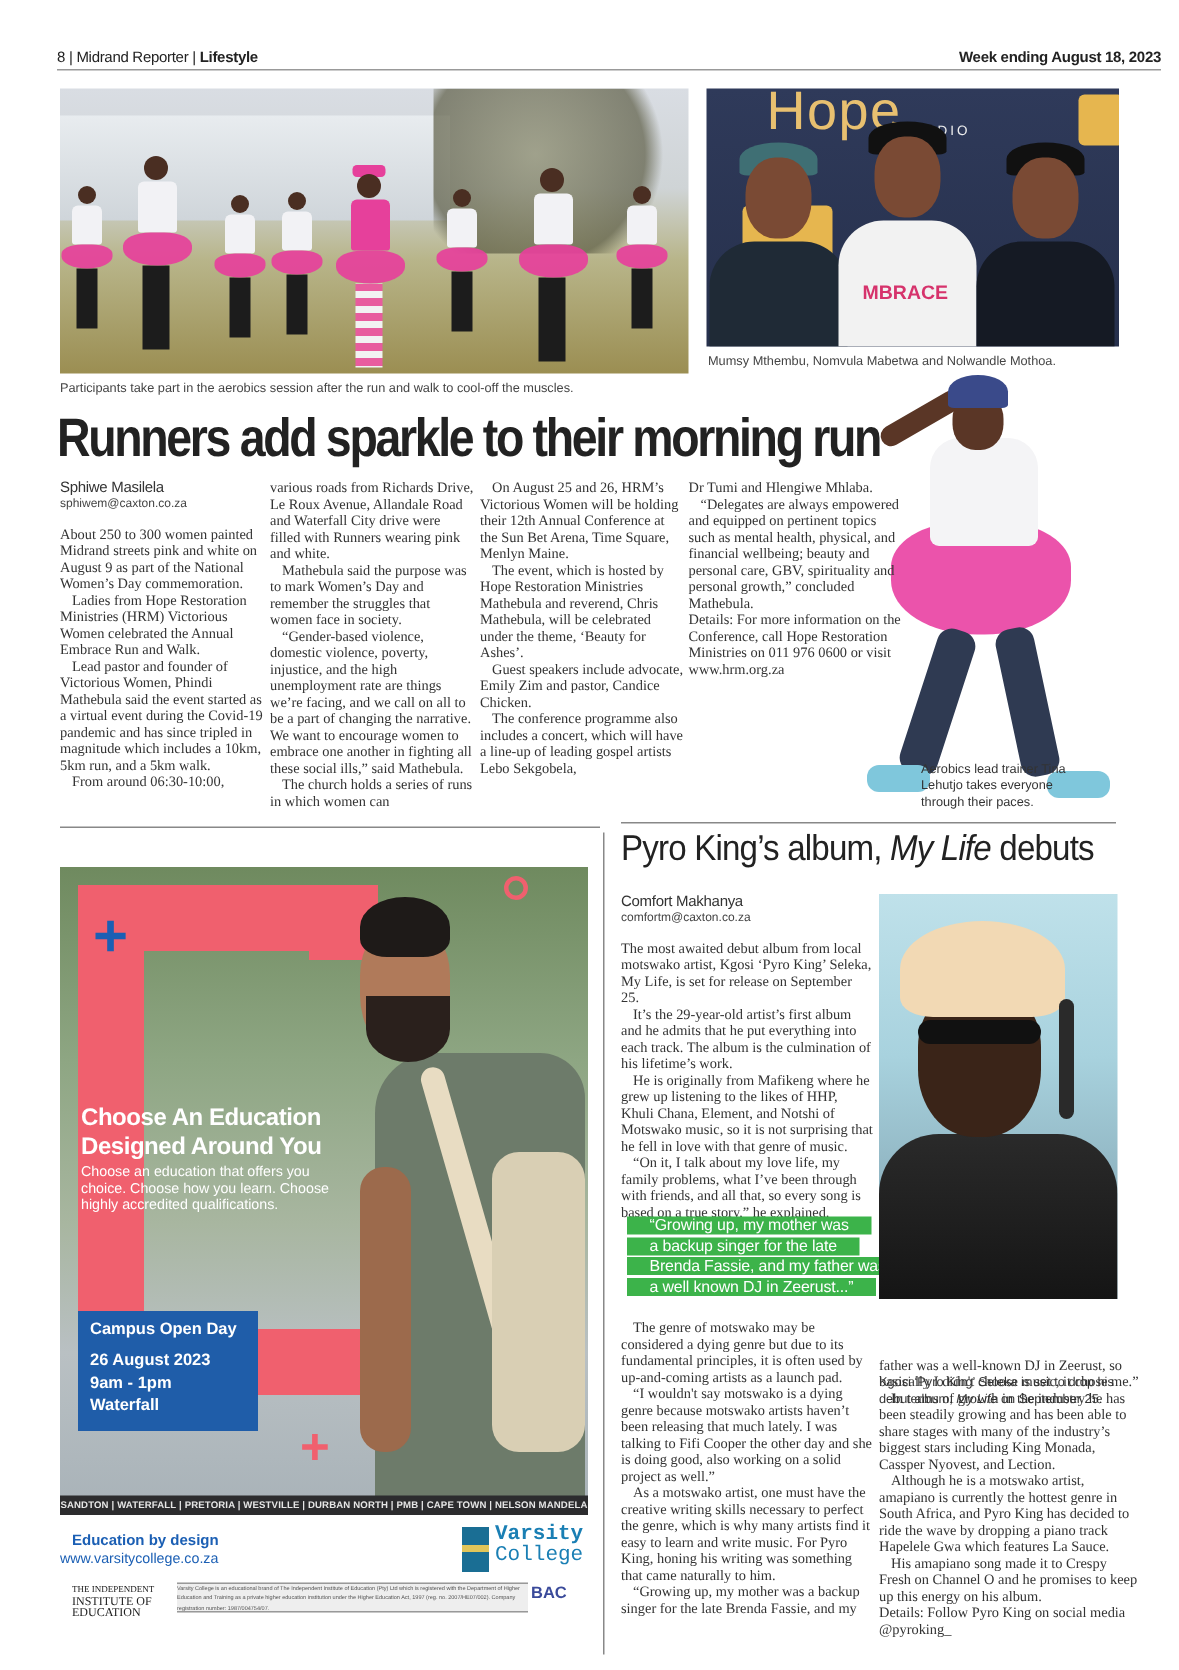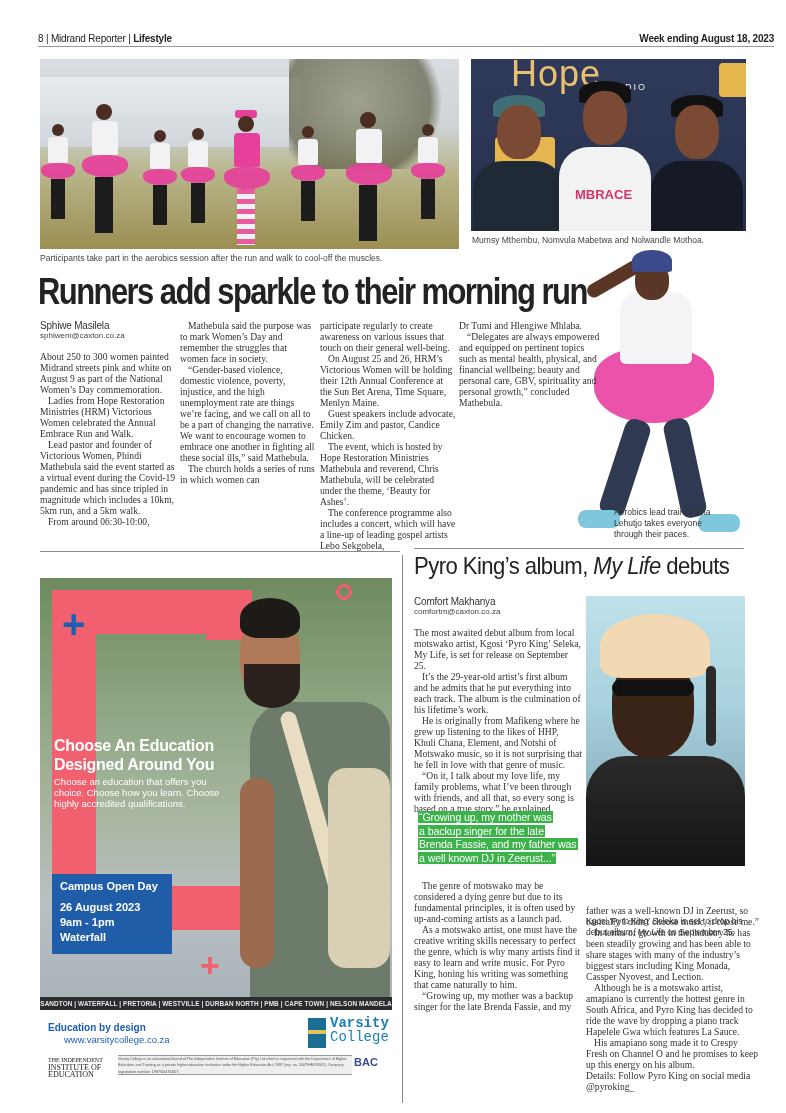--- a/index.html
+++ b/index.html
@@ -84,21 +84,21 @@
   .man-arm { position: absolute; left: 30px; top: 180px; width: 34px; height: 190px; background: #9c6a4c; border-radius: 16px; }
   .ad-title { position: absolute; left: 14px; top: 158px; font-family: "Liberation Sans", sans-serif; font-weight: bold; font-size: 16px; line-height: 19px; color: #fff; letter-spacing: -0.3px; }
   .ad-sub { position: absolute; left: 14px; top: 198px; width: 178px; font-family: "Liberation Sans", sans-serif; font-size: 9.5px; line-height: 11px; color: #fff; }
   .ad-box { position: absolute; left: 12px; top: 296px; width: 120px; height: 80px; background: #1f5da9; color: #fff; font-family: "Liberation Sans", sans-serif; font-weight: bold; padding: 6px 8px; }
   .ad-box .t { font-size: 11px; display: block; margin-bottom: 8px; }
   .ad-box .d { font-size: 11px; display: block; line-height: 15px; }
   .ad-campuses { position: absolute; left: 0; bottom: 0; width: 352px; height: 13px; background: #2c2c2e; color: #e6e6e6; font-family: "Liberation Sans", sans-serif; font-weight: bold; font-size: 6.4px; line-height: 13px; text-align: center; letter-spacing: 0.1px; }
 
   .ad-foot { position: absolute; left: 40px; top: 1010px; width: 352px; height: 70px; }
   .ad-tag { position: absolute; left: 8px; top: 12px; font-family: "Liberation Sans", sans-serif; font-weight: bold; font-size: 10px; color: #1b5fb4; }
-  .ad-url { position: absolute; left: 24px; top: 24px; font-family: "Liberation Sans", sans-serif; font-size: 9.5px; color: #1b5fb4; }
+  .ad-url { position: absolute; left: 0; top: 24px; font-family: "Liberation Sans", sans-serif; font-size: 9.5px; color: #1b5fb4; }
   .vc-logo { position: absolute; left: 268px; top: 6px; width: 86px; height: 36px; }
   .vc-emblem { position: absolute; left: 0; top: 2px; width: 18px; height: 30px; background: linear-gradient(180deg,#1a6e94 0 40%,#e1c55a 40% 55%,#1a6e94 55% 100%); }
   .vc-text { position: absolute; left: 22px; top: 0; font-family: "Liberation Sans", sans-serif; font-weight: bold; font-size: 14px; line-height: 14px; color: #1a7fb4; }
   .vc-text span { display: block; font-weight: normal; font-family: Liberation Mono, monospace; }
   .iie { position: absolute; left: 8px; top: 47px; font-family: "Liberation Serif", serif; font-size: 8px; line-height: 7px; color: #222; width: 66px; }
   .legal { position: absolute; left: 78px; top: 45px; width: 234px; height: 20px; font-family: "Liberation Sans", sans-serif; font-size: 3.7px; line-height: 6.4px; color: #555; background: #eee; border-top: 1px solid #999; border-bottom: 1px solid #999; overflow: hidden; }
   .bac { position: absolute; left: 314px; top: 46px; font-family: "Liberation Sans", sans-serif; font-weight: bold; font-size: 11px; color: #3a4a9a; }
 
   .v-rule { position: absolute; left: 402px; top: 555px; width: 1px; height: 548px; background: #888; }
 
@@ -106,21 +106,21 @@
   .pk-headline i { font-style: italic; }
 
   #p3 { left: 586px; top: 596px; width: 159px; height: 270px; background: linear-gradient(180deg,#bfe1ea 0%,#a8d2de 40%,#7a9aa8 100%); }
   .pk-beanie { position: absolute; left: 14px; top: 18px; width: 110px; height: 64px; background: #f2d9b4; border-radius: 50% 50% 20% 20%; }
   .pk-face { position: absolute; left: 26px; top: 62px; width: 82px; height: 100px; background: #3a2418; border-radius: 40% 40% 45% 45%; }
   .pk-glasses { position: absolute; left: 26px; top: 84px; width: 82px; height: 16px; background: #111; border-radius: 8px; }
   .pk-jacket { position: absolute; left: 0; top: 160px; width: 159px; height: 110px; background: linear-gradient(180deg,#2a2a2a,#151515); border-radius: 40px 40px 0 0; }
   .pk-dread { position: absolute; left: 120px; top: 70px; width: 10px; height: 80px; background: #2a2a2a; border-radius: 5px; }
 
   .pull { position: absolute; left: 418px; top: 811px; font-family: "Liberation Sans", sans-serif; font-size: 10.6px; line-height: 13.5px; color: #fff; letter-spacing: -0.1px; }
-  .pull span { background: #3cb34a; padding: 0 1px; box-decoration-break: clone; -webkit-box-decoration-break: clone; }
+  .pull span { background: #3cb34a; padding: 0 15px; box-decoration-break: clone; -webkit-box-decoration-break: clone; }
 </style>
 </head>
 <body>
 
 <div class="folio">
   <div class="left">
     <span>8</span> | <span>Midrand Reporter</span> | <b>Lifestyle</b>
   </div>
   <div class="right">Week ending August 18, 2023</div>
 </div>
@@ -224,34 +224,35 @@
   <span class="email">sphiwem@caxton.co.za</span>
 </div>
 
 <div class="col" style="left:40px;top:351px;width:137px">
   <p class="noindent">About 250 to 300 women painted Midrand streets pink and white on August 9 as part of the National Women’s Day commemoration.</p>
   <p>Ladies from Hope Restoration Ministries (HRM) Victorious Women celebrated the Annual Embrace Run and Walk.</p>
   <p>Lead pastor and founder of Victorious Women, Phindi Mathebula said the event started as a virtual event during the Covid-19 pandemic and has since tripled in magnitude which includes a 10km, 5km run, and a 5km walk.</p>
   <p>From around 06:30-10:00,</p>
 </div>
 <div class="col" style="left:180px;top:320px;width:136px">
+  <p class="noindent">various roads from Richards Drive, Le Roux Avenue, Allandale Road and Waterfall City drive were filled with Runners wearing pink and white.</p>
   <p>Mathebula said the purpose was to mark Women’s Day and remember the struggles that women face in society.</p>
   <p>“Gender-based violence, domestic violence, poverty, injustice, and the high unemployment rate are things we’re facing, and we call on all to be a part of changing the narrative. We want to encourage women to embrace one another in fighting all these social ills,” said Mathebula.</p>
   <p>The church holds a series of runs in which women can</p>
 </div>
 <div class="col" style="left:320px;top:320px;width:136px">
-  <p class="noindent">participate regularly to create awareness on various issues that touch on their general well-being.</p>
   <p>On August 25 and 26, HRM’s Victorious Women will be holding their 12th Annual Conference at the Sun Bet Arena, Time Square, Menlyn Maine.</p>
+  <p>The event, which is hosted by Hope Restoration Ministries Mathebula and reverend, Chris Mathebula, will be celebrated under the theme, ‘Beauty for Ashes’.</p>
   <p>Guest speakers include advocate, Emily Zim and pastor, Candice Chicken.</p>
-  <p>The event, which is hosted by Hope Restoration Ministries Mathebula and reverend, Chris Mathebula, will be celebrated under the theme, ‘Beauty for Ashes’.</p>
   <p>The conference programme also includes a concert, which will have a line-up of leading gospel artists Lebo Sekgobela,</p>
 </div>
 <div class="col" style="left:459px;top:320px;width:142px">
   <p class="noindent">Dr Tumi and Hlengiwe Mhlaba.</p>
   <p>“Delegates are always empowered and equipped on pertinent topics such as mental health, physical, and financial wellbeing; beauty and personal care, GBV, spirituality and personal growth,” concluded Mathebula.</p>
+  <p class="noindent">Details: For more information on the Conference, call Hope Restoration Ministries on 011 976 0600 or visit www.hrm.org.za</p>
 </div>
 
 <div class="rule" style="left:40px;top:551px;width:360px"></div>
 <div class="rule" style="left:414px;top:548px;width:330px"></div>
 
 <div id="ad">
   <div class="ad-frame"></div>
   <div class="ad-frame-right"></div>
   <div class="ad-plus" style="left:22px;top:26px">+</div>
   <div class="ad-ring"></div>
@@ -316,20 +317,21 @@
 
 <div class="pull">
   <span>“Growing up, my mother was</span><br>
   <span>a backup singer for the late</span><br>
   <span>Brenda Fassie, and my father was</span><br>
   <span>a well known DJ in Zeerust...”</span>
 </div>
 
 <div class="col" style="left:414px;top:880px;width:168px">
   <p>The genre of motswako may be considered a dying genre but due to its fundamental principles, it is often used by up-and-coming artists as a launch pad.</p>
+  <p>“I wouldn't say motswako is a dying genre because motswako artists haven’t been releasing that much lately. I was talking to Fifi Cooper the other day and she is doing good, also working on a solid project as well.”</p>
   <p>As a motswako artist, one must have the creative writing skills necessary to perfect the genre, which is why many artists find it easy to learn and write music. For Pyro King, honing his writing was something that came naturally to him.</p>
   <p>“Growing up, my mother was a backup singer for the late Brenda Fassie, and my</p>
 </div>
 
 <div class="photo" id="p3">
   <div class="pk-jacket"></div>
   <div class="pk-face"></div>
   <div class="pk-glasses"></div>
   <div class="pk-beanie"></div>
   <div class="pk-dread"></div>

